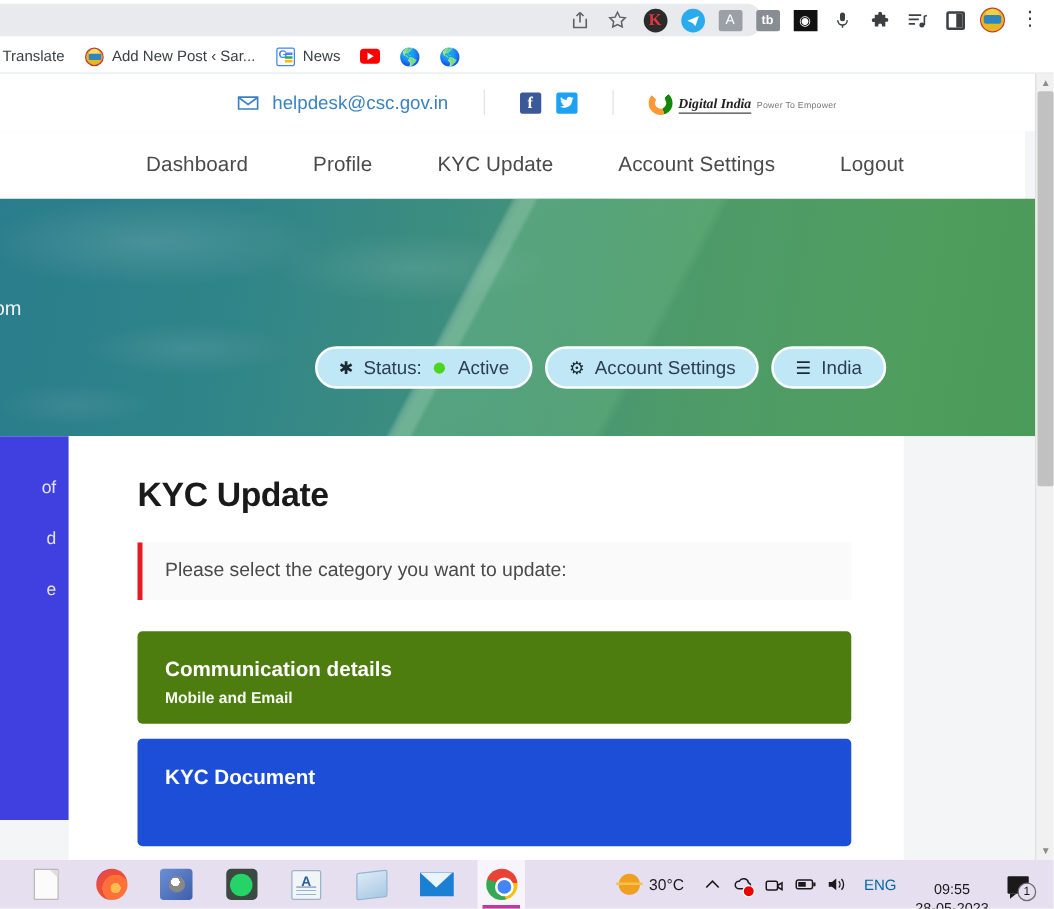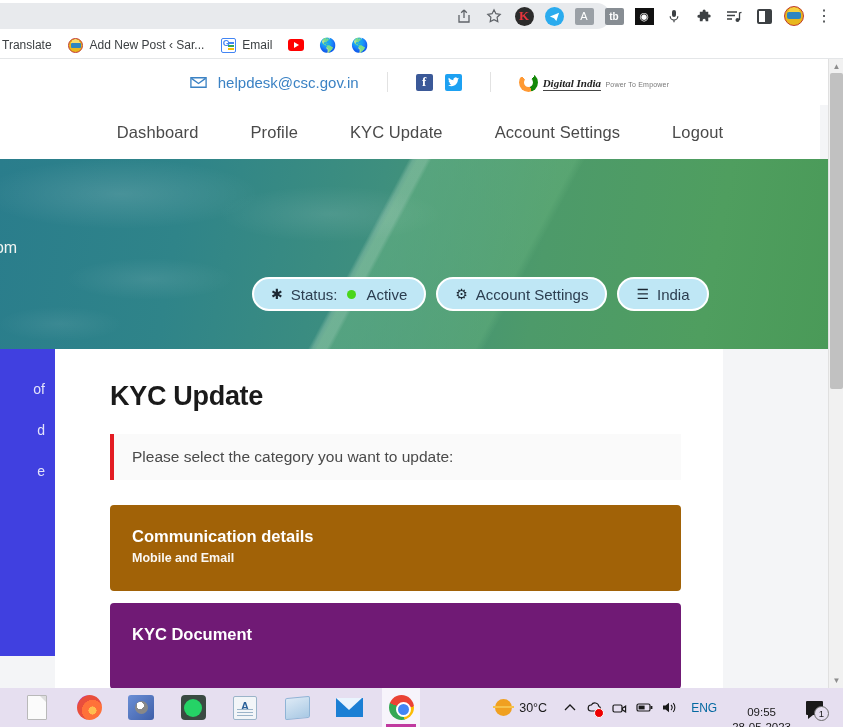--- a/index.html
+++ b/index.html
@@ -233,22 +233,22 @@
     margin-bottom: 22px;
   }
   .notice {
     background: #fafafa; border-left: 4px solid #e31c23; padding: 14px 18px;
     font-size: 15.5px; color: #4a4a4a; margin-bottom: 25px;
   }
   .cat-card {
     border-radius: 4px; padding: 22px 22px; margin-bottom: 12px; cursor: pointer;
     color: #fff;
   }
-  .cat-blue { background: #a16207; height: 86px; }
-  .cat-dark { background: #701a75; height: 86px; }
+  .cat-blue { background: #4d7c0f; height: 74px; }
+  .cat-dark { background: #1d4ed8; height: 86px; }
   .cat-title { font-size: 16.5px; font-weight: bold; margin-bottom: 5px; }
   .cat-sub { font-size: 12.5px; font-weight: bold; opacity: 0.95; }
 
   
   .scrollbar {
     position: absolute; right: 0; top: 59px; width: 15px; height: 629px;
     background: #f1f1f1; border-left: 1px solid #e0e0e0;
   }
   .sb-arrow {
     width: 15px; height: 15px; display: flex; align-items: center;
@@ -461,21 +461,21 @@
     <div class="bm">
       <span class="bm-ico">
           <span class="ico-emblem"></span>
         </span>
       <span class="bm-label">Add New Post ‹ Sar...</span>
     </div>
     <div class="bm">
       <span class="bm-ico">
           <span class="ico-gnews"></span>
         </span>
-      <span class="bm-label">Email</span>
+      <span class="bm-label">News</span>
     </div>
     <div class="bm">
       <span class="bm-ico">
           <span class="ico-yt"></span>
         </span>
     </div>
     <div class="bm">
       <span class="bm-ico">
           <span class="ico-globe">🌎</span>
         </span>

